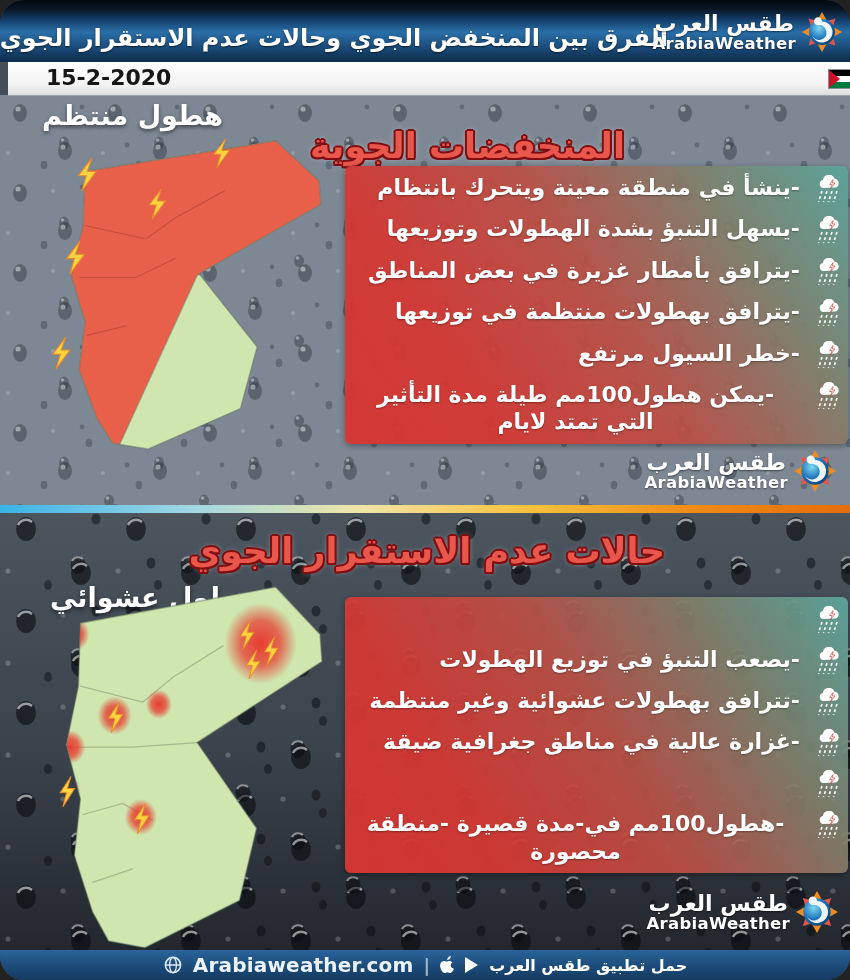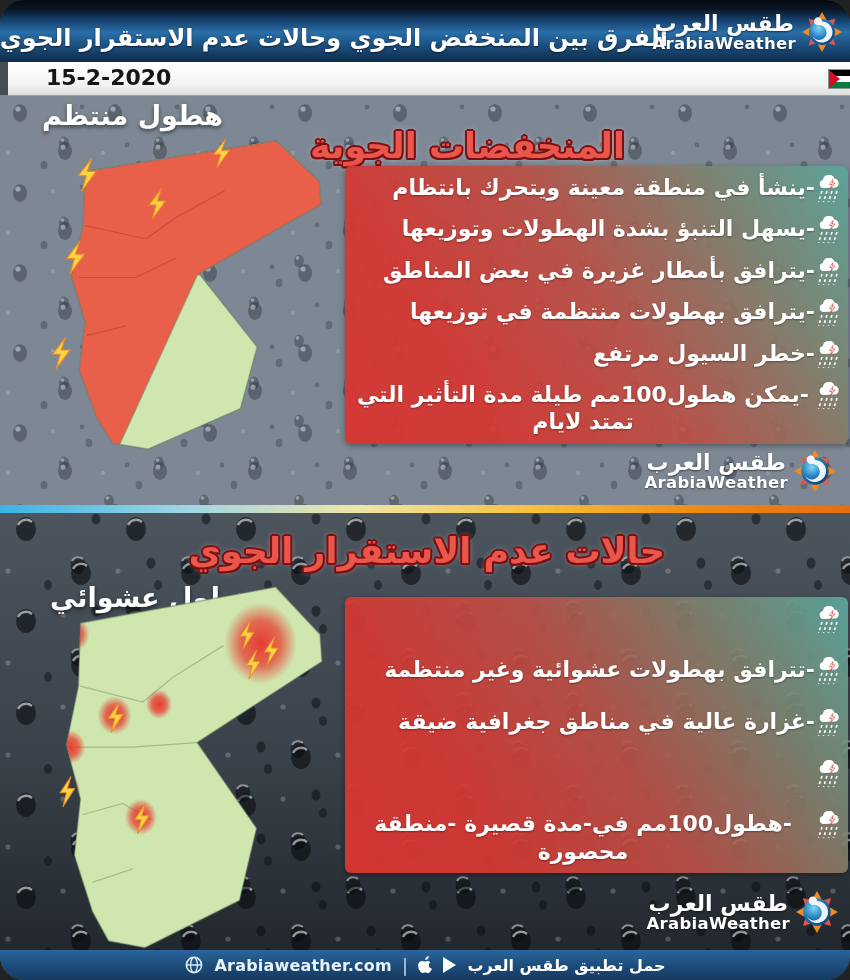--- a/index.html
+++ b/index.html
@@ -60,36 +60,36 @@
   
   .info-box{position:absolute;left:345px;width:503px;border-radius:6px;
     box-sizing:border-box;padding:8px 8px 8px 6px;
     display:flex;flex-direction:column;justify-content:space-between;
     background:linear-gradient(237deg,
       rgba(90,164,154,.95) 0%,rgba(125,130,110,.92) 22%,
       rgba(186,80,70,.92) 48%,rgba(211,57,52,.95) 75%,rgba(214,54,50,.97) 100%);
     box-shadow:0 2px 6px rgba(0,0,0,.35);}
   .box-1{top:166px;height:278px;}
   .box-2{top:597px;height:276px;}
-  .bullet{display:flex;direction:rtl;align-items:flex-start;gap:3px;
+  .bullet{display:flex;direction:rtl;align-items:flex-start;gap:18px;
     color:#fff;font-weight:bold;font-size:22px;line-height:1.25;}
   .bullet .btext{text-align:right;text-shadow:0 1px 2px rgba(0,0,0,.35);}
   .bullet.center .btext{flex:1;text-align:center;}
   .bullet svg{flex:none;margin-top:1px;}
 
   
   .divider{position:absolute;left:0;top:505px;width:850px;height:8px;
     background:linear-gradient(90deg,#39b4e6 0%,#9fd6e4 22%,#efe6a8 42%,
       #f6c23e 62%,#ef8a16 82%,#e56d0e 100%);}
 
   
   .footer{position:absolute;left:0;bottom:0;width:850px;height:30px;
     background:linear-gradient(180deg,#2a649c 0%,#1c4b79 55%,#153a60 100%);
     display:flex;align-items:center;justify-content:center;gap:10px;}
-  .site{color:#eaf3fc;font-size:16px;font-weight:bold;letter-spacing:.2px;}
+  .site{color:#eaf3fc;font-size:20px;font-weight:bold;letter-spacing:.2px;}
   .fsep{color:#9db9d4;font-size:18px;font-weight:bold;}
   .apptxt{color:#fff;font-size:16px;font-weight:bold;direction:rtl;}
 </style>
 </head>
 <body>
 
 <div class="canvas">
 
   <svg width="0" height="0" style="position:absolute" aria-hidden="true">
     <defs>
@@ -305,20 +305,26 @@
   <div class="info-box box-2">
     <div class="bullet">
       <svg width="22" height="28" viewBox="0 0 22 28">
           <use href="#raincloudIcon"></use>
         </svg>
     </div>
     <div class="bullet">
       <svg width="22" height="28" viewBox="0 0 22 28">
           <use href="#raincloudIcon"></use>
         </svg>
+      <span class="btext">-يصعب التنبؤ في توزيع الهطولات</span>
+    </div>
+    <div class="bullet">
+      <svg width="22" height="28" viewBox="0 0 22 28">
+          <use href="#raincloudIcon"></use>
+        </svg>
       <span class="btext">-تترافق بهطولات عشوائية وغير منتظمة</span>
     </div>
     <div class="bullet">
       <svg width="22" height="28" viewBox="0 0 22 28">
           <use href="#raincloudIcon"></use>
         </svg>
       <span class="btext">-غزارة عالية في مناطق جغرافية ضيقة</span>
     </div>
     <div class="bullet">
       <svg width="22" height="28" viewBox="0 0 22 28">

